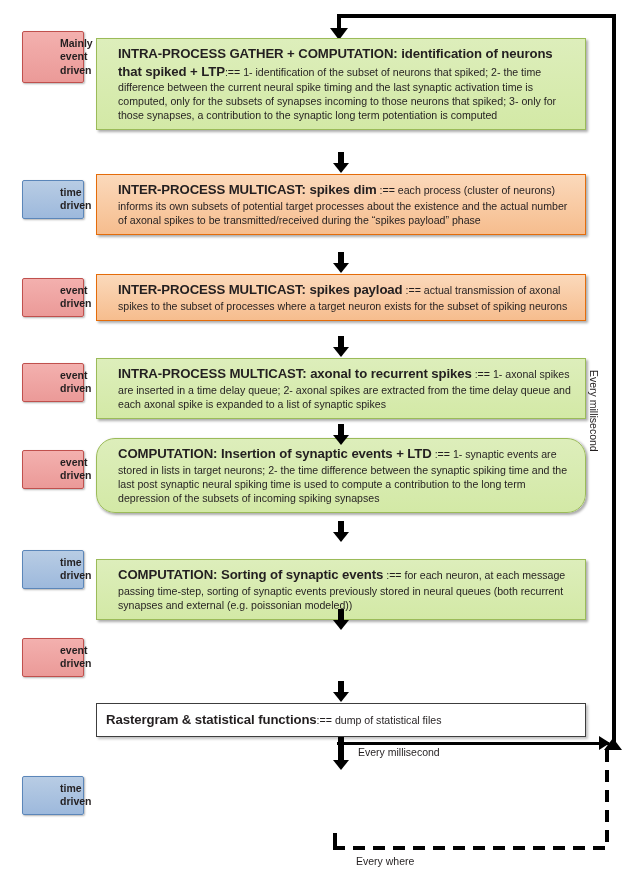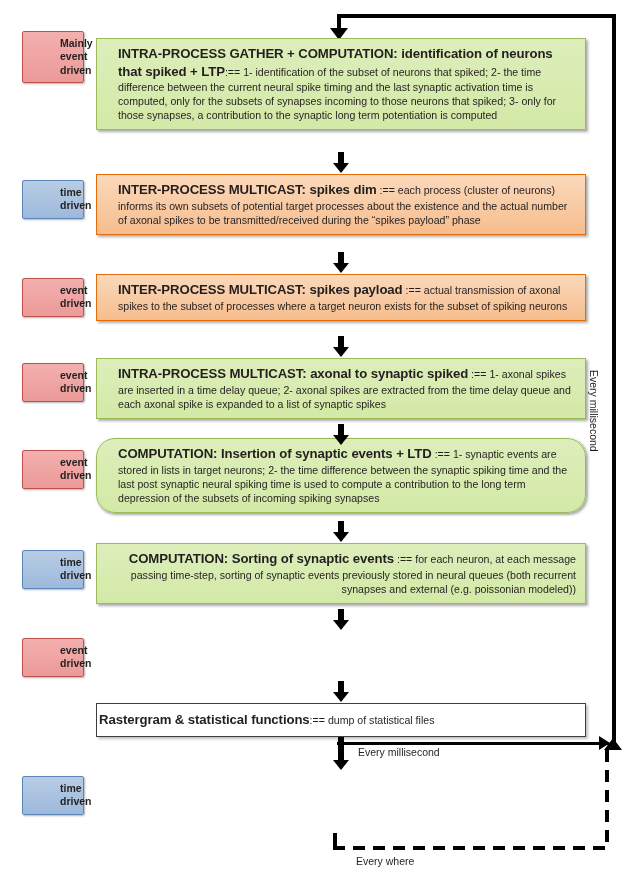--- a/index.html
+++ b/index.html
@@ -264,33 +264,33 @@
 
   <div class="box orange" style="top:274px;">
     <b>INTER-PROCESS MULTICAST: spikes payload</b> <span class="sep">:==</span> <span>actual transmission of axonal spikes  to the subset of processes  where a target neuron exists for the subset  of spiking  neurons</span>
   </div>
 
   <div class="box orange" style="top:174px;">
     <b>INTER-PROCESS MULTICAST: spikes dim</b> <span class="sep">:==</span> <span>each process (cluster of neurons) informs its own subsets of potential target processes  about the  existence and the actual  number of axonal spikes to be transmitted/received during the  “spikes payload” phase</span>
   </div>
 
   <div class="box green" style="top:358px;">
-    <b>INTRA-PROCESS MULTICAST: axonal to synaptic spiked</b> <span class="sep">:==</span> <span>1- axonal spikes  are inserted in a time delay queue; 2- axonal spikes  are extracted from the time delay queue and each axonal spike is expanded to a list of synaptic spikes</span>
+    <b>INTRA-PROCESS MULTICAST: axonal to recurrent spikes</b> <span class="sep">:==</span> <span>1- axonal spikes  are inserted in a time delay queue; 2- axonal spikes  are extracted from the time delay queue and each axonal spike is expanded to a list of synaptic spikes</span>
   </div>
 
   <div class="box green" style="top:438px;border-radius:19px;">
     <b>COMPUTATION: Insertion of synaptic events + LTD</b> <span class="sep">:==</span> <span>1- synaptic events are stored in lists in target neurons; 2- the time difference  between the synaptic spiking  time and the last  post synaptic neural spiking  time  is used to compute a contribution to the long term depression  of the subsets  of incoming spiking  synapses</span>
   </div>
 
-  <div class="box green" style="top:543px;text-align:right;">
+  <div class="box green" style="top:559px;">
     <b>COMPUTATION: Sorting of synaptic events</b> <span class="sep">:==</span> <span>for each neuron, at each message passing time-step, sorting of synaptic events previously  stored in neural queues (both recurrent synapses and external (e.g. poissonian  modeled))</span>
   </div>
 
 
-  <div class="box plain" style="top:703px; padding:7px 2px;">
+  <div class="box plain" style="top:703px; padding:7px 9px;">
     <b>Rastergram &amp; statistical functions</b><span class="sep">:==</span> <span>dump  of statistical files</span>
   </div>
 
 
   <div class="arrow" style="top:152px; height:22px;">
     <div class="shaft" style="height:12px;"></div>
     <div class="head" style="top:11px;"></div>
   </div>
   <div class="arrow" style="top:252px; height:22px;">
     <div class="shaft" style="height:12px;"></div>

